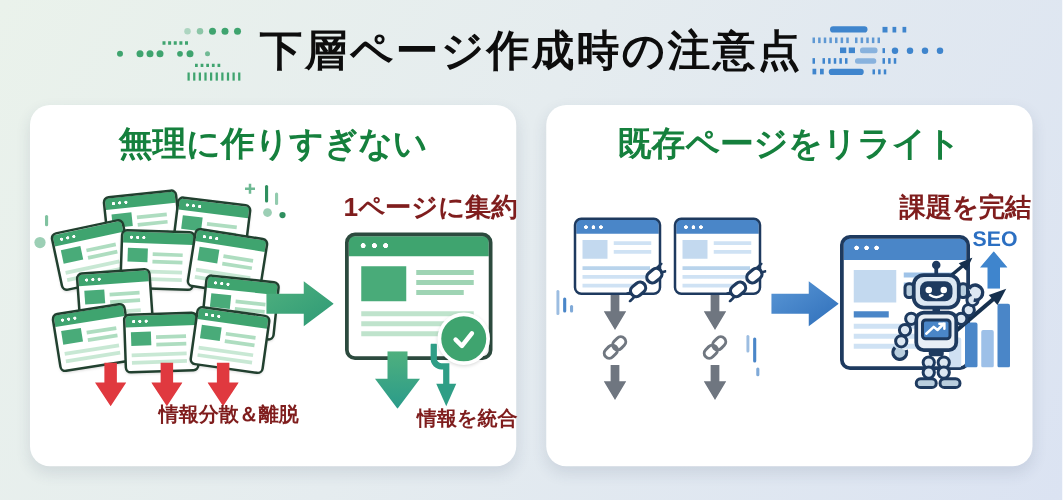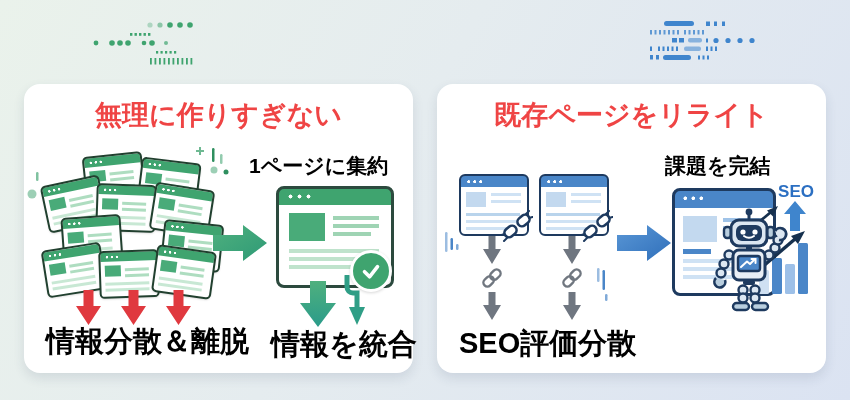--- a/index.html
+++ b/index.html
@@ -18,24 +18,24 @@
   .deco-right{left:648px;top:18px;}
 
   .card{
     position:absolute;top:84px;width:389px;height:289px;background:#ffffff;
     border-radius:16px;box-shadow:0 5px 12px rgba(40,60,90,.12);
   }
   .card-left{left:24px;}
   .card-right{left:437px;}
   .card-title{
     position:absolute;top:13px;left:0;width:100%;text-align:center;
-    font-size:27px;font-weight:800;color:#ef4444;margin:0;
-  }
-  .lbl{position:absolute;text-align:left;font-weight:800;color:#000000;}
-  .lbl-big{font-size:29px;margin-left:22px;}
+    font-size:27px;font-weight:800;color:#15803d;margin:0;
+  }
+  .lbl{position:absolute;text-align:right;font-weight:800;color:#7f1d1d;}
+  .lbl-big{font-size:16px;}
   .lbl-mid{font-size:21px;}
 
   
   .pile{position:absolute;left:20px;top:70px;width:175px;height:145px;}
   .mw{
     position:absolute;width:56px;height:44px;background-color:#fff;
     border:2px solid #21402f;border-radius:5px;
     background-image:
       radial-gradient(circle,#fff 1.1px,transparent 1.5px),
       radial-gradient(circle,#fff 1.1px,transparent 1.5px),
@@ -186,20 +186,21 @@
         <rect x="71.5" y="38" width="1.8" height="6.5"></rect>
       <rect x="76" y="38" width="1.8" height="6.5"></rect>
         <rect x="80.5" y="38" width="1.8" height="6.5"></rect>
       <rect x="85" y="38" width="1.8" height="6.5"></rect>
         <rect x="89.5" y="38" width="1.8" height="6.5"></rect>
       <rect x="94" y="38" width="1.8" height="6.5"></rect>
         <rect x="98.5" y="38" width="1.8" height="6.5"></rect>
     </g>
   </svg>
 
+  <div class="page-title">下層ページ作成時の注意点</div>
 
   <svg class="deco deco-right" width="122" height="48" viewBox="0 0 122 48">
     <g fill="#3f85cd">
       <rect x="16" y="3" width="30" height="5" rx="2.5"></rect>
         <rect x="58" y="3.5" width="4" height="4.5"></rect>
         <rect x="66" y="3.5" width="3" height="4.5"></rect>
         <rect x="74" y="3.5" width="3" height="4.5"></rect>
       <g opacity=".8">
         <rect x="2" y="12" width="2" height="4.5"></rect>
           <rect x="6.5" y="12" width="2" height="4.5"></rect>
@@ -378,21 +379,20 @@
       <rect x="0" y="0" width="2.5" height="20" rx="1.2" fill="#4a86c8" opacity=".55"></rect>
       <rect x="5.5" y="6" width="2.5" height="12" rx="1.2" fill="#4a86c8"></rect>
       <rect x="11" y="12" width="2.5" height="6" rx="1.2" fill="#4a86c8" opacity=".7"></rect>
     </svg>
     <svg class="ticks-deco td2" width="14" height="34" viewBox="0 0 14 34">
       <rect x="0" y="0" width="2.5" height="14" rx="1.2" fill="#4a86c8" opacity=".55"></rect>
       <rect x="5.5" y="2" width="2.5" height="20" rx="1.2" fill="#4a86c8"></rect>
       <rect x="8" y="26" width="2.5" height="7" rx="1.2" fill="#4a86c8" opacity=".7"></rect>
     </svg>
 
-    <div class="lbl lbl-big" style="left:0;top:240px;width:215px">SEO評価分散</div>
 
     <svg class="blue-right-arrow" width="54" height="42" viewBox="0 0 54 42">
       <defs>
           <linearGradient id="ba" x1="0" y1="0" x2="1" y2="1">
         <stop offset="0" stop-color="#5a97d6"></stop>
             <stop offset="1" stop-color="#2f6fba"></stop>
       </linearGradient>
         </defs>
       <path d="M0 13 H30 V3 L54 21 L30 39 V29 H0 Z" fill="url(#ba)"></path>
     </svg>

